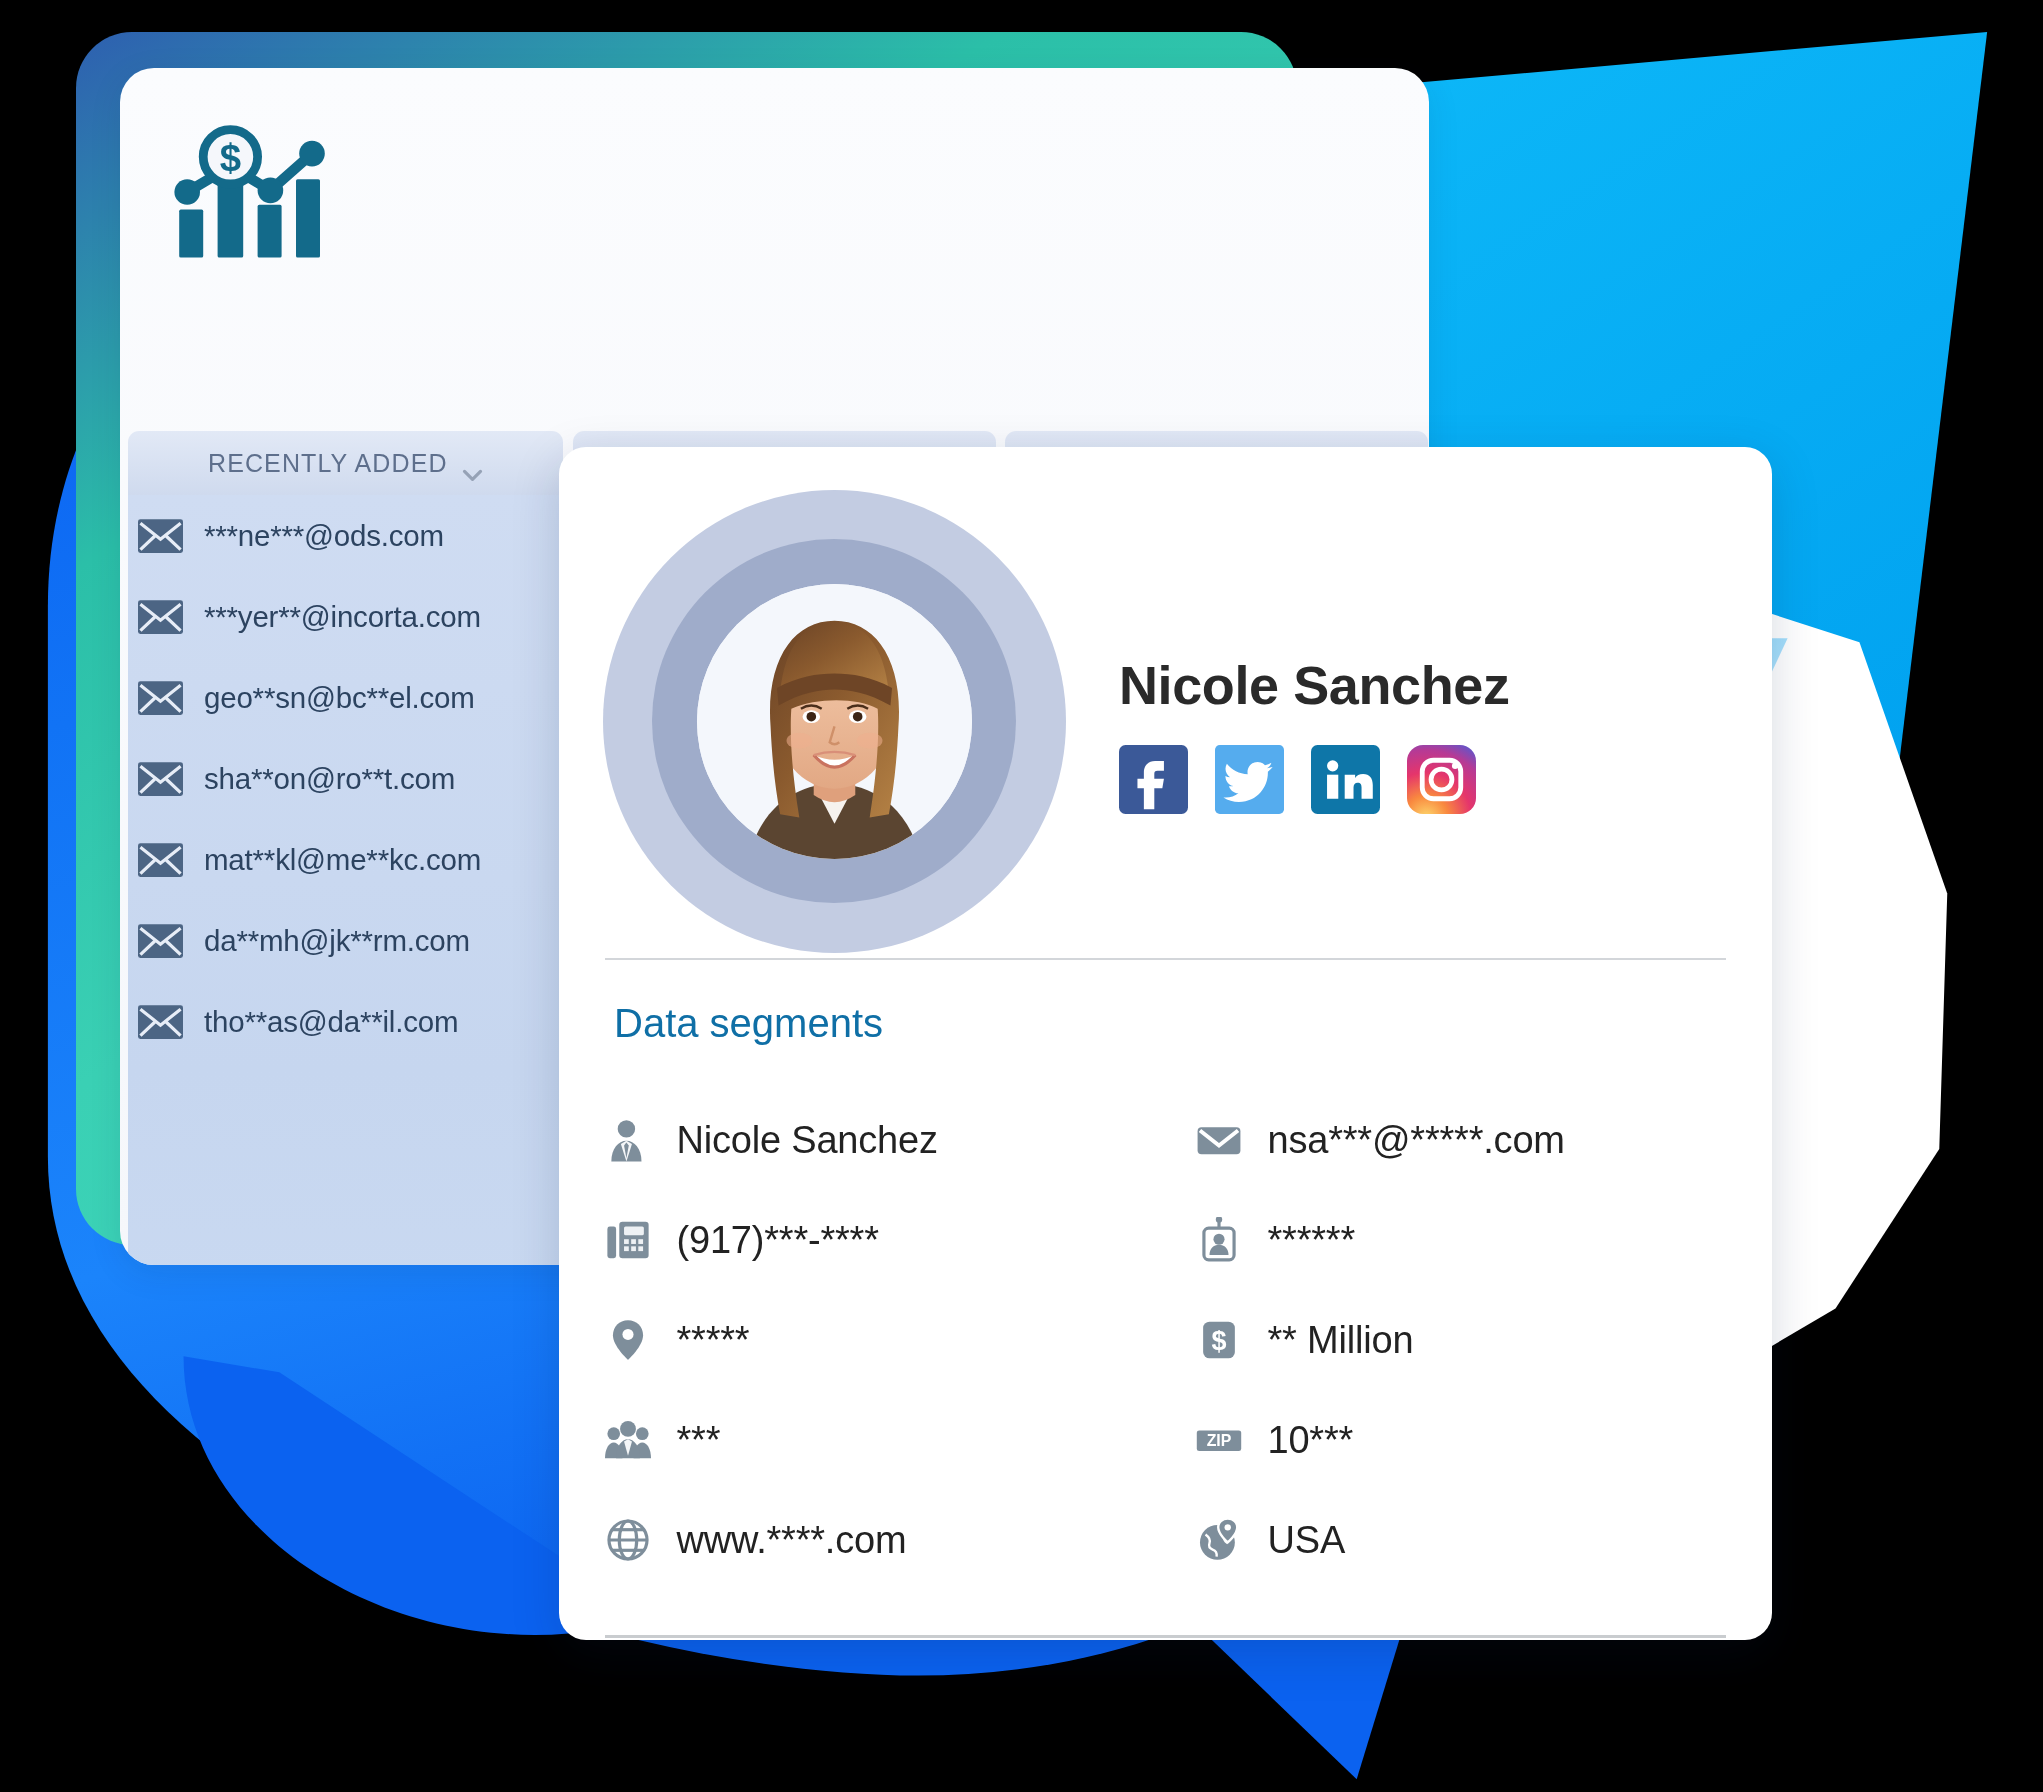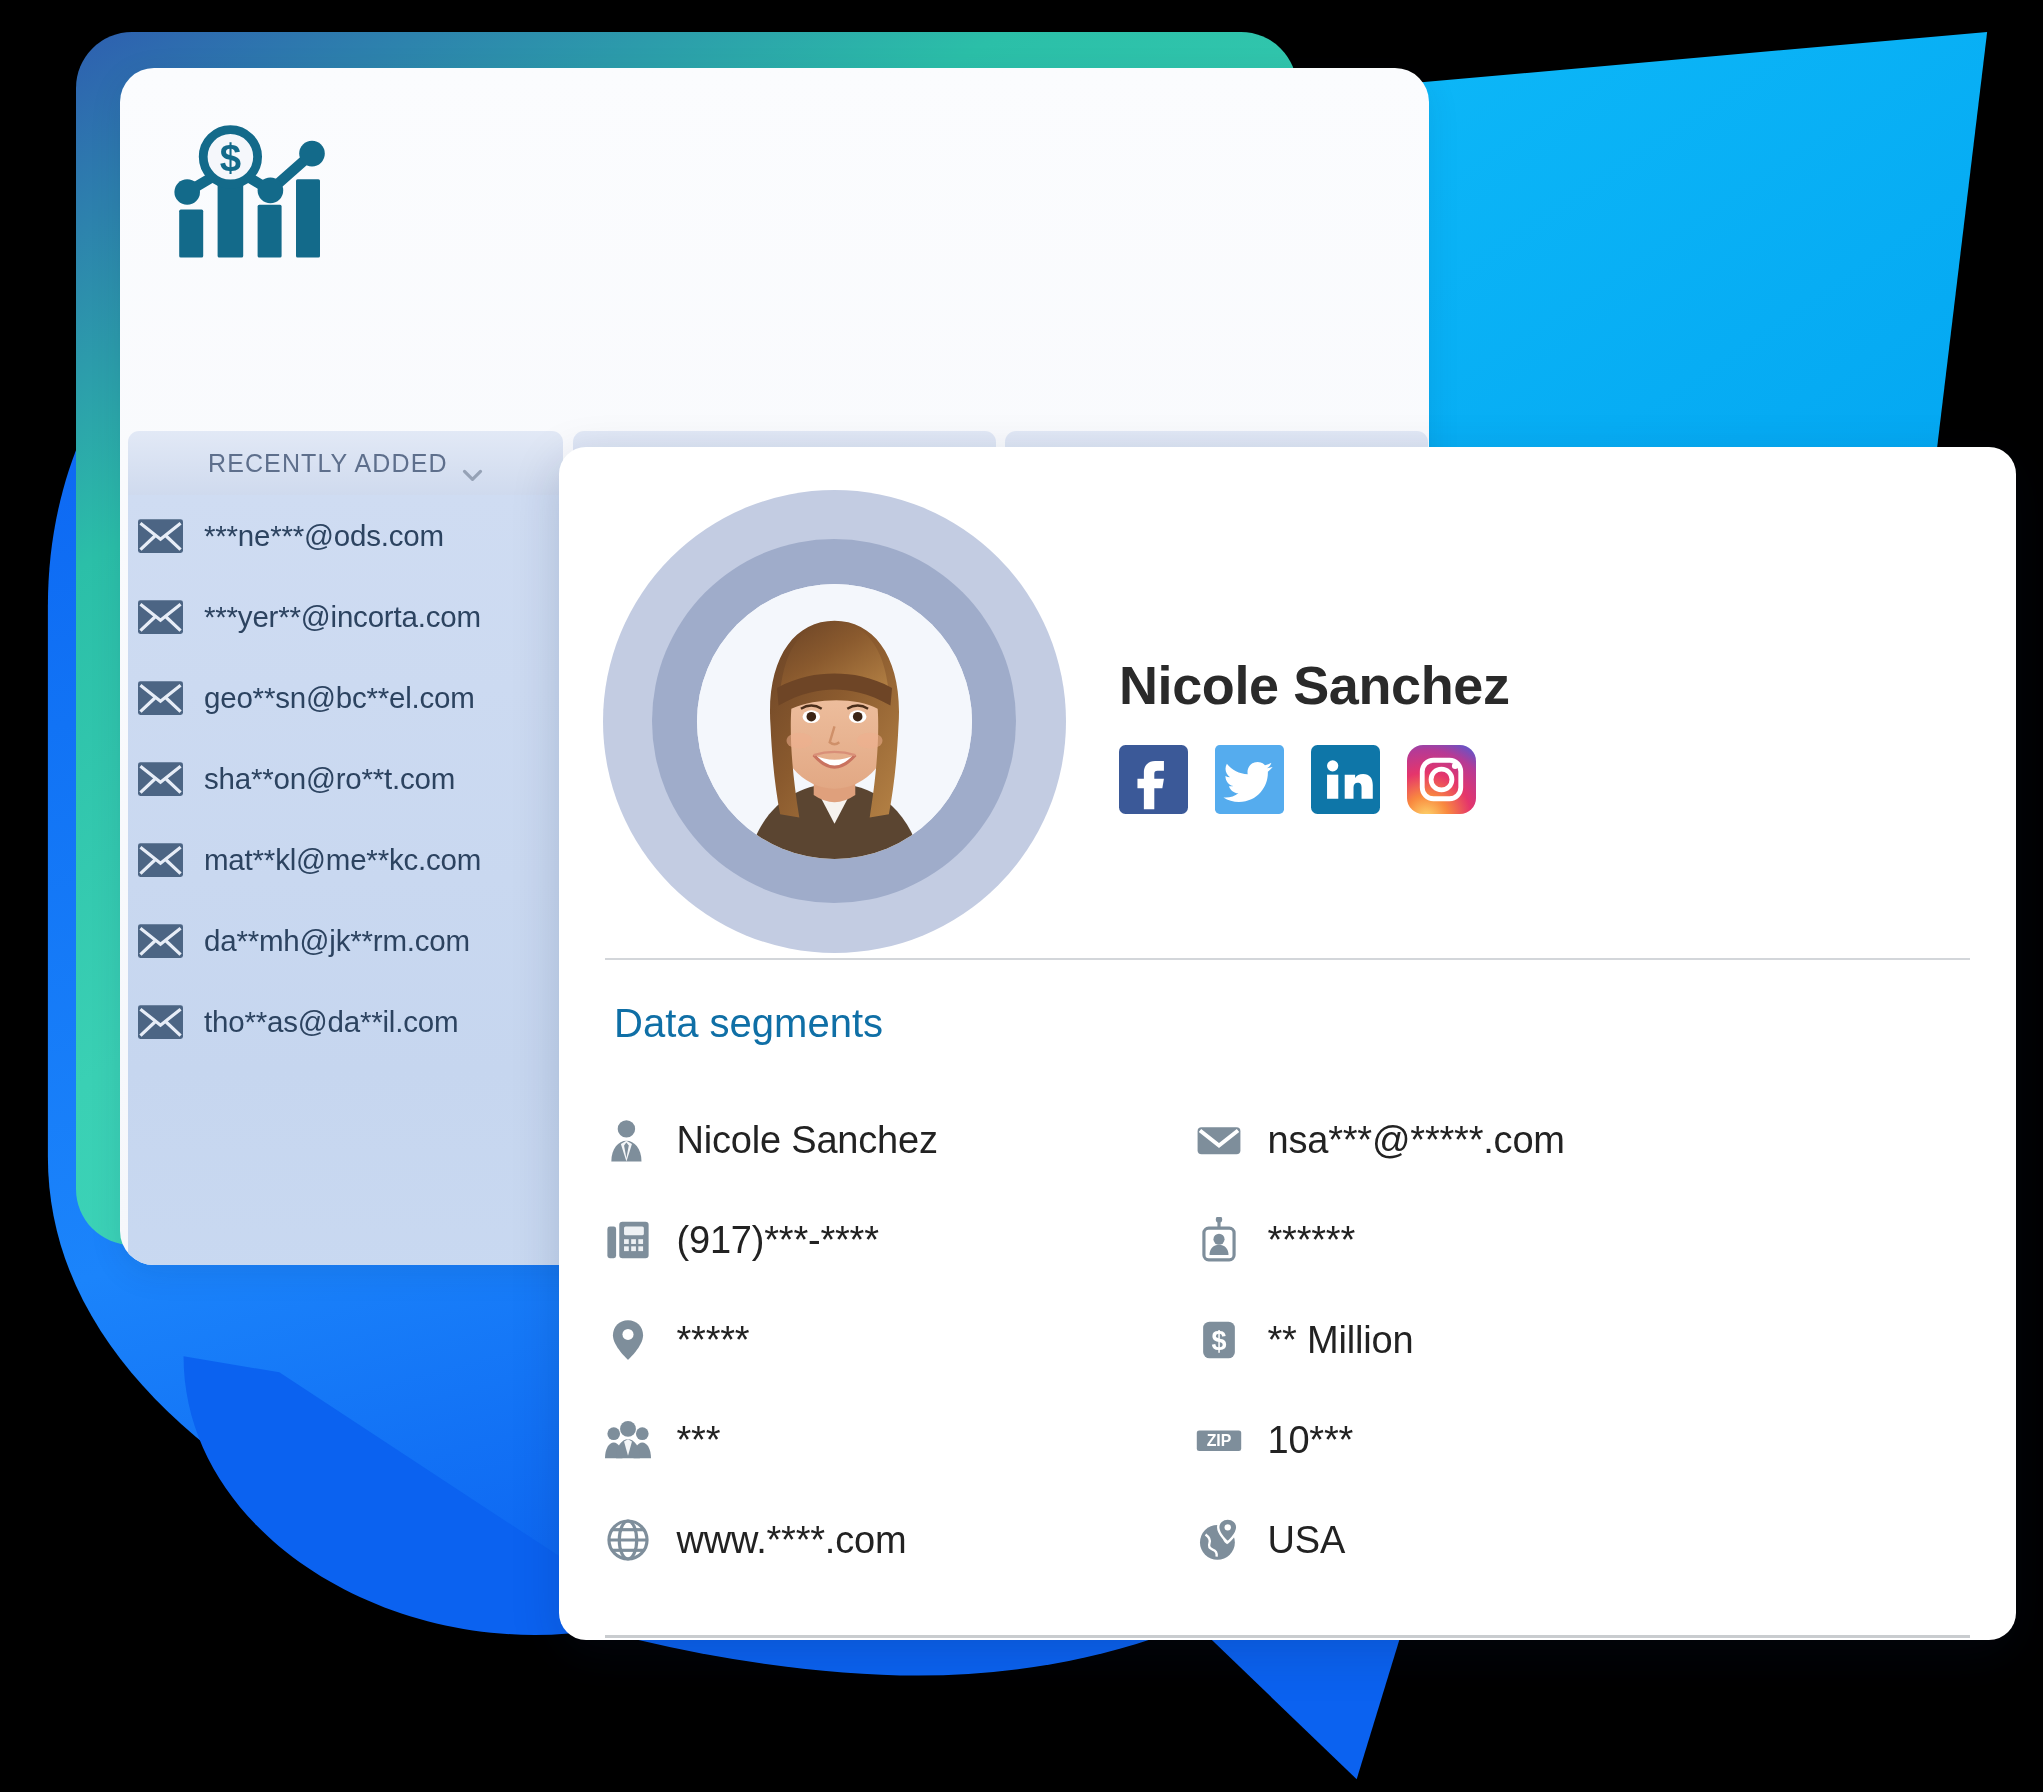--- a/index.html
+++ b/index.html
@@ -110,21 +110,21 @@
     font-size: 29.5px;
     color: #2c4360;
     white-space: nowrap;
     letter-spacing: -0.2px;
   }
 
   
   .profile-card {
     position: absolute;
     left: 559px; top: 447px;
-    width: 1457px; height: 1193px;
+    width: 1213px; height: 1193px;
     background: #ffffff;
     border-radius: 27px;
     box-shadow: 0 14.4px 48px rgba(10,30,70,0.17);
     overflow: hidden;
   }
 
   .profile-top {
     display: flex;
     align-items: center;
     padding: 38px 0 0 44px;

